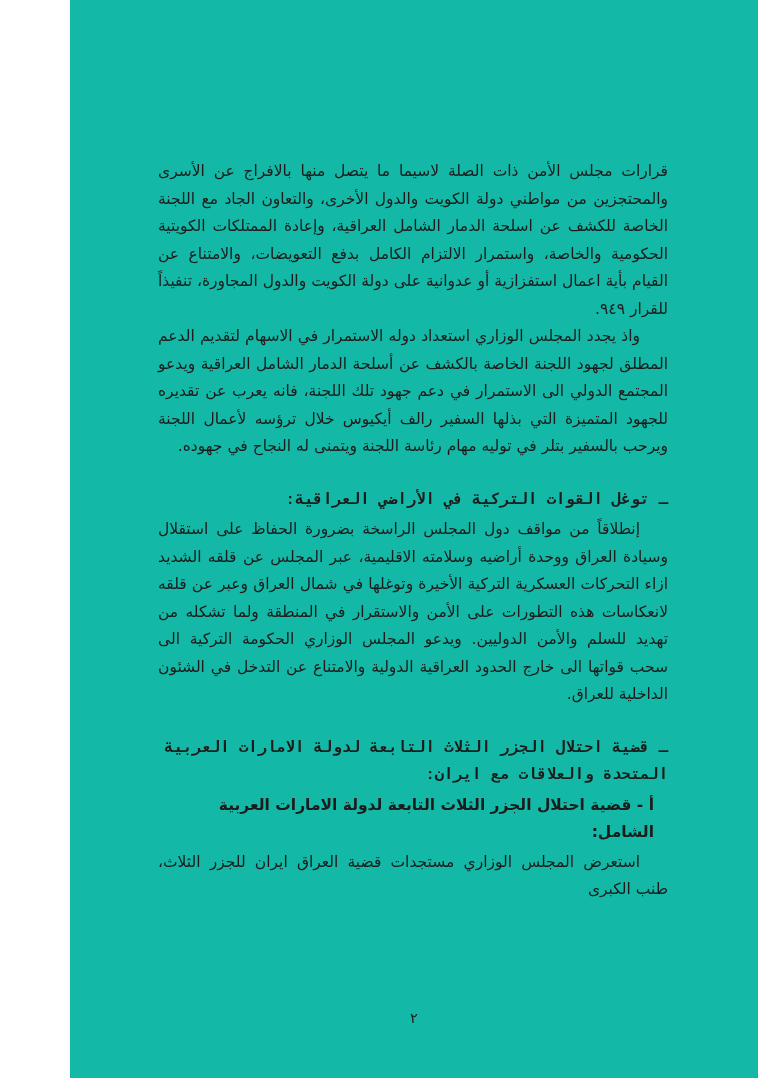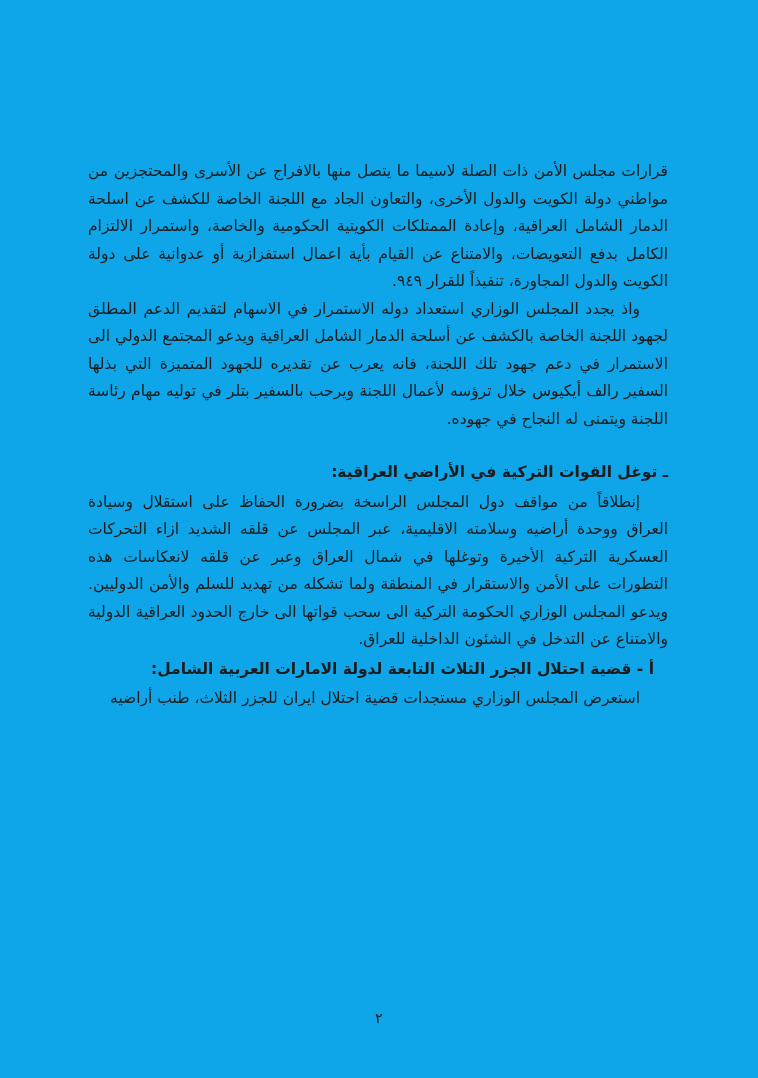--- a/index.html
+++ b/index.html
@@ -4,23 +4,23 @@
 <style>
   * { margin: 0; padding: 0; box-sizing: border-box; }
   html, body {
     width: 758px;
     height: 1078px;
     background: #ffffff;
     font-family: "DejaVu Sans", sans-serif;
   }
   .page {
     position: relative;
-    width: 758px;
+    width: 688px;
     height: 1078px;
-    background: #0ea5e9;
+    background: #14b8a6;
     overflow: hidden;
     color: #1c1c1c;
   }
   .text-block {
     position: absolute;
     top: 158px;
     right: 90px;
     left: 88px;
     direction: rtl;
     text-align: justify;
@@ -34,20 +34,21 @@
   }
   .para.no-indent {
     text-indent: 0;
   }
   .heading {
     font-size: 15.5px;
     font-weight: bold;
     margin: 26px 0 2px 0;
     text-indent: 0;
     text-align: right;
+    font-family: Liberation Mono, monospace;
   }
   .subheading {
     font-size: 15.5px;
     font-weight: bold;
     margin: 2px 0 2px 0;
     padding-right: 14px;
     text-align: right;
   }
   .page-number {
     position: absolute;
@@ -63,18 +64,19 @@
 <body>
 
 <div class="page">
   <div class="text-block">
     <p class="para no-indent">قرارات مجلس الأمن ذات الصلة لاسيما ما يتصل منها بالافراج عن الأسرى والمحتجزين من مواطني دولة الكويت والدول الأخرى، والتعاون الجاد مع اللجنة الخاصة للكشف عن اسلحة الدمار الشامل العراقية، وإعادة الممتلكات الكويتية الحكومية والخاصة، واستمرار الالتزام الكامل بدفع التعويضات، والامتناع عن القيام بأية اعمال استفزازية أو عدوانية على دولة الكويت والدول المجاورة، تنفيذاً للقرار ٩٤٩.</p>
     <p class="para">واذ يجدد المجلس الوزاري استعداد دوله الاستمرار في الاسهام لتقديم الدعم المطلق لجهود اللجنة الخاصة بالكشف عن أسلحة الدمار الشامل العراقية ويدعو المجتمع الدولي الى الاستمرار في دعم جهود تلك اللجنة، فانه يعرب عن تقديره للجهود المتميزة التي بذلها السفير رالف أيكيوس خلال ترؤسه لأعمال اللجنة ويرحب بالسفير بتلر في توليه مهام رئاسة اللجنة ويتمنى له النجاح في جهوده.</p>
 
     <h3 class="heading">ـ توغل القوات التركية في الأراضي العراقية:</h3>
     <p class="para">إنطلاقاً من مواقف دول المجلس الراسخة بضرورة الحفاظ على استقلال وسيادة العراق ووحدة أراضيه وسلامته الاقليمية، عبر المجلس عن قلقه الشديد ازاء التحركات العسكرية التركية الأخيرة وتوغلها في شمال العراق وعبر عن قلقه لانعكاسات هذه التطورات على الأمن والاستقرار في المنطقة ولما تشكله من تهديد للسلم والأمن الدوليين. ويدعو المجلس الوزاري الحكومة التركية الى سحب قواتها الى خارج الحدود العراقية الدولية والامتناع عن التدخل في الشئون الداخلية للعراق.</p>
 
+    <h3 class="heading">ـ قضية احتلال الجزر الثلاث التابعة لدولة الامارات العربية المتحدة والعلاقات مع ايران:</h3>
     <h4 class="subheading">أ - قضية احتلال الجزر الثلاث التابعة لدولة الامارات العربية الشامل:</h4>
-    <p class="para">استعرض المجلس الوزاري مستجدات قضية احتلال ايران للجزر الثلاث، طنب أراضيه</p>
+    <p class="para">استعرض المجلس الوزاري مستجدات قضية العراق ايران للجزر الثلاث، طنب الكبرى</p>
   </div>
 
   <div class="page-number">٢</div>
 </div>
 
 </body></html>

